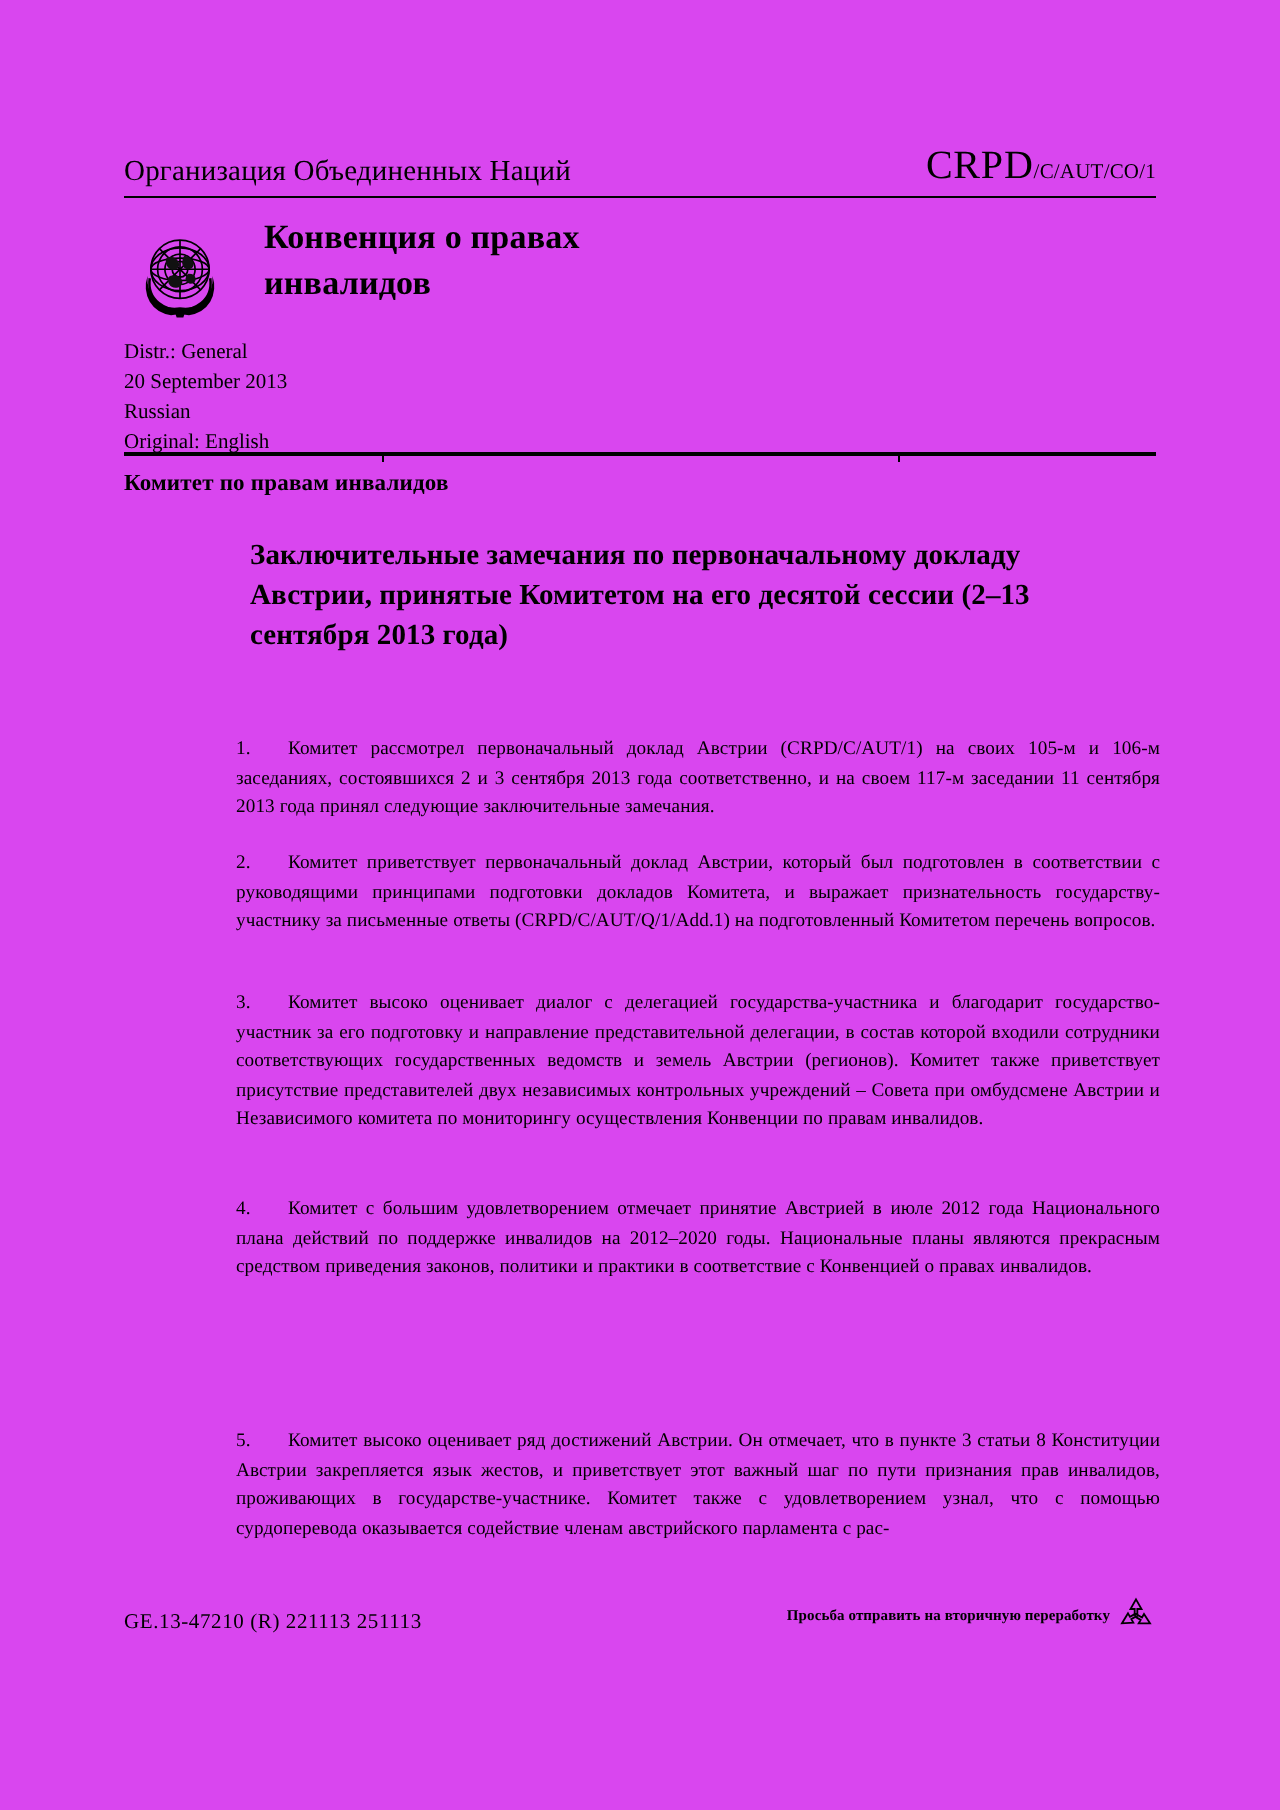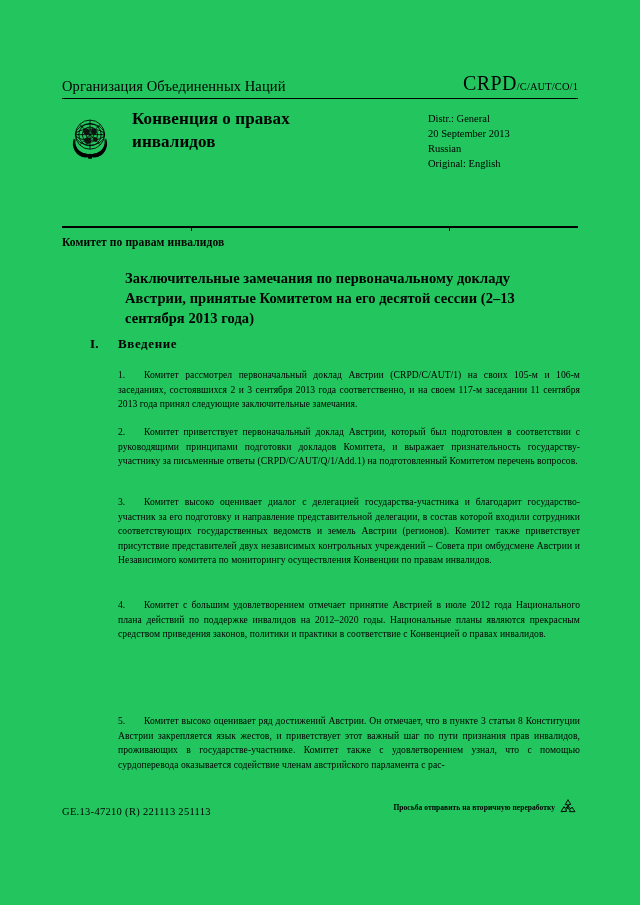--- a/index.html
+++ b/index.html
@@ -8,21 +8,21 @@
     background: #ffffff;
   }
   body {
     font-family: "Liberation Serif", "DejaVu Serif", serif;
     color: #000000;
   }
   #page {
     position: relative;
     width: 640px;
     height: 905px;
-    background: #22c55e;
+    background: #d946ef;
     overflow: hidden;
     text-decoration: underline;
   }
 
   
   .masthead {
     position: absolute;
     left: 62px;
     top: 48px;
     width: 516px;
@@ -53,20 +53,21 @@
   }
   .rule-thin {
     border-top: 1.1px solid #000;
     width: 100%;
   }
 
   .masthead-body {
     display: flex;
     justify-content: space-between;
     margin-top: 9px;
+    flex-direction: column;
   }
   .emblem-title {
     display: flex;
     align-items: flex-start;
     gap: 14px;
   }
   .un-emblem {
     width: 56px;
     height: 56px;
     flex: 0 0 56px;
@@ -262,23 +263,20 @@
     <div class="rule-thick">
       <span class="tick t1"></span>
       <span class="tick t2"></span>
     </div>
   </div>
 
   <div class="committee-line">Комитет по правам инвалидов</div>
 
   <div class="doc-title">Заключительные замечания по первоначальному докладу Австрии, принятые Комитетом на его десятой сессии (2–13 сентября 2013 года)</div>
 
-  <div class="section-head" id="sec-1">
-    <span class="num">I.</span><span class="label">Введение</span>
-  </div>
 
   <div class="para" id="p1">
     <span class="pnum">1.</span><span>Комитет рассмотрел первоначальный доклад Австрии (CRPD/C/AUT/1) на своих 105-м и 106-м заседаниях, состоявшихся 2 и 3 сентября 2013 года соответственно, и на своем 117-м заседании 11 сентября 2013 года принял следующие заключительные замечания.</span>
   </div>
 
   <div class="para" id="p2">
     <span class="pnum">2.</span><span>Комитет приветствует первоначальный доклад Австрии, который был подготовлен в соответствии с руководящими принципами подготовки докладов Комитета, и выражает признательность государству-участнику за письменные ответы (CRPD/C/AUT/Q/1/Add.1) на подготовленный Комитетом перечень вопросов.</span>
   </div>
 
   <div class="para" id="p3">

